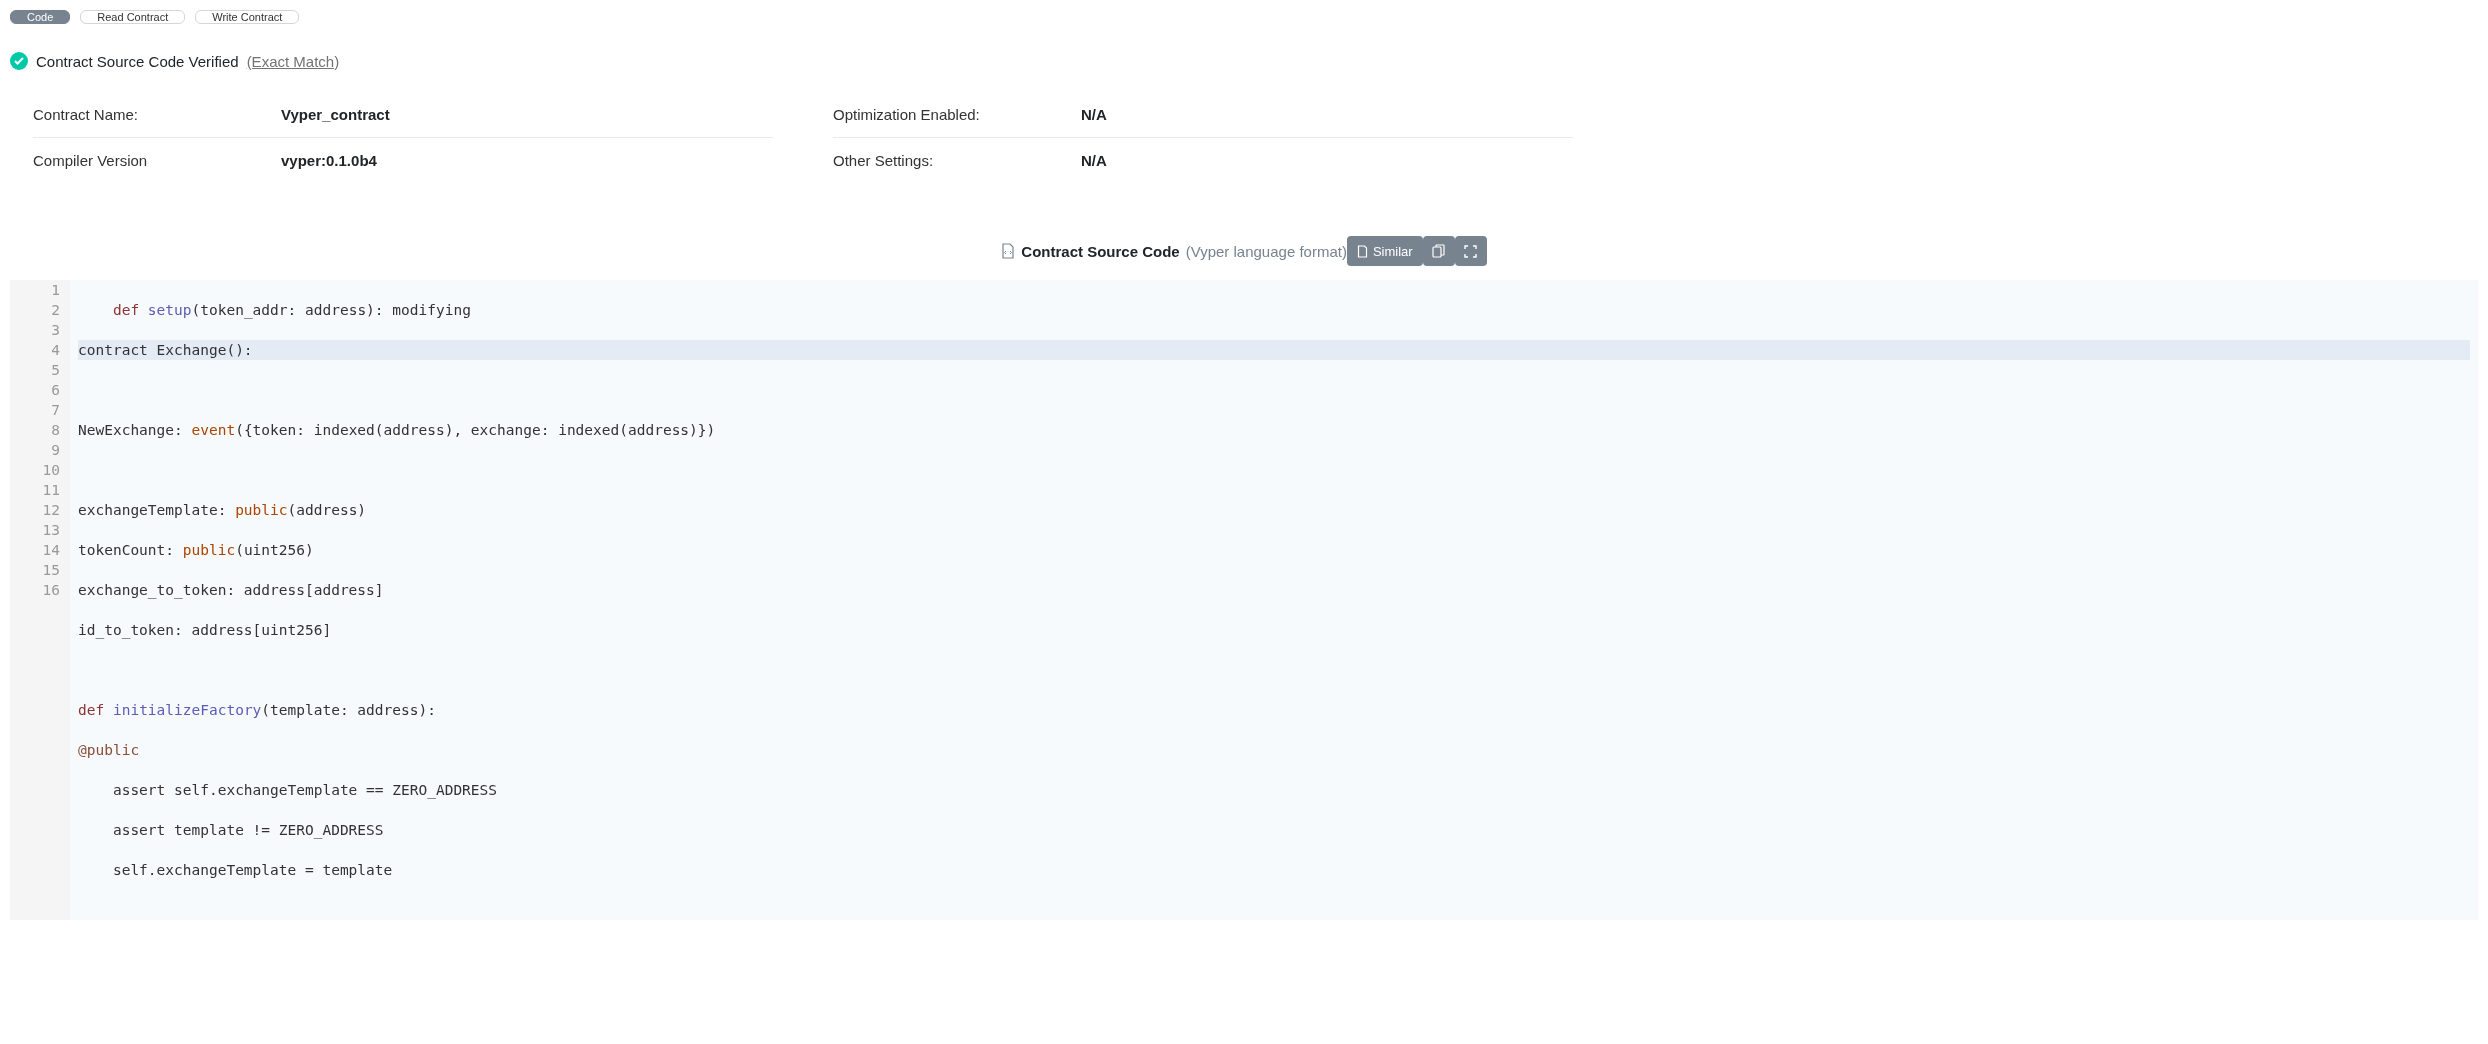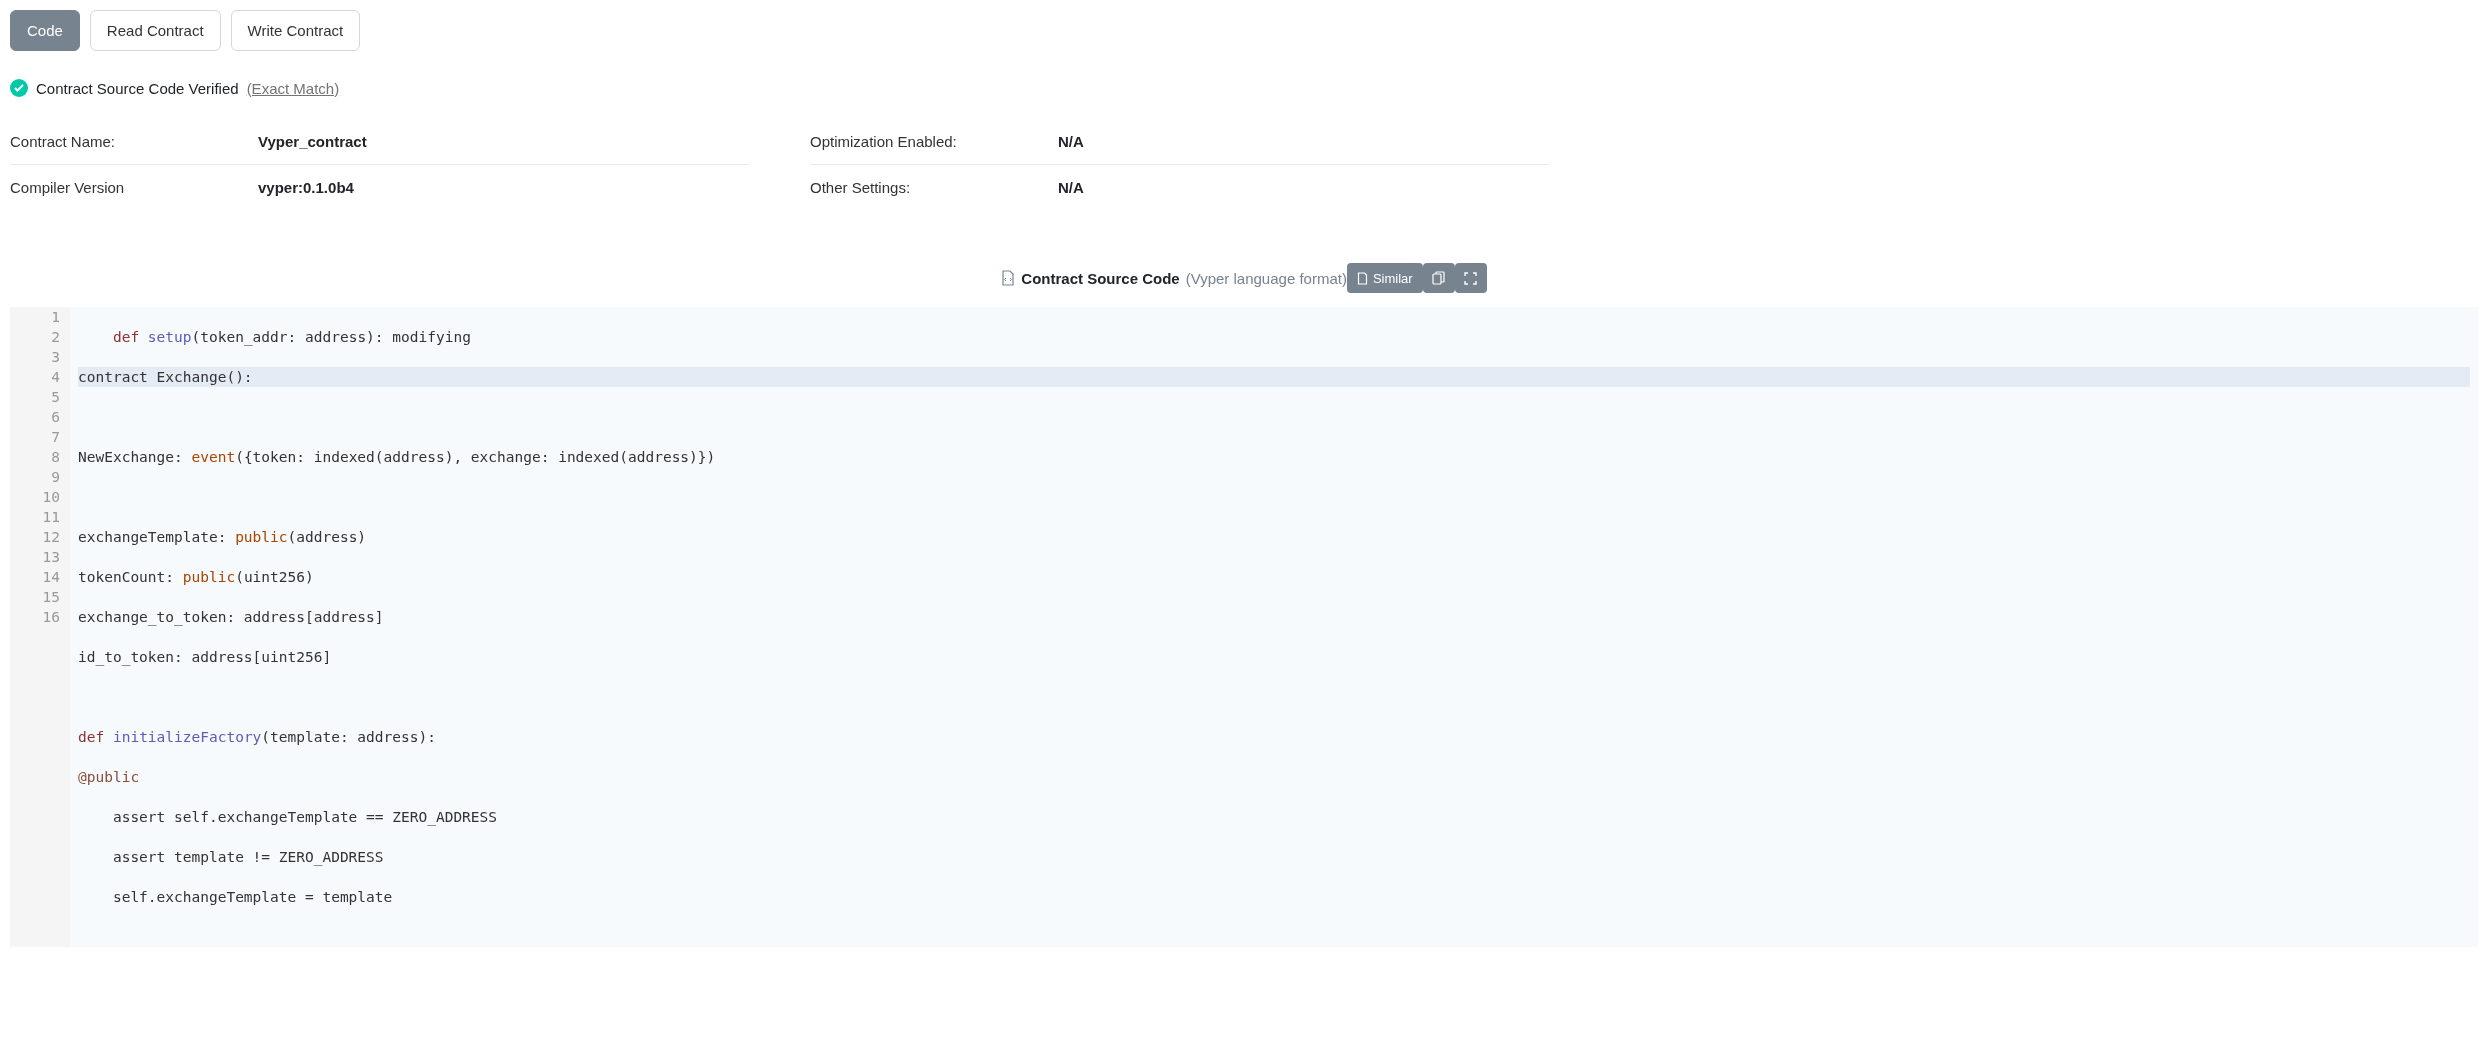--- a/index.html
+++ b/index.html
@@ -7,26 +7,26 @@
       font-family: -apple-system, BlinkMacSystemFont, "Segoe UI", Helvetica, Arial, sans-serif;
       background: #fff;
       padding: 10px;
       color: #212529;
     }
     .tabs {
       display: flex;
       gap: 10px;
     }
     .tab {
-      padding: 11px 16px;
+      padding: 0 16px;
       border: 1px solid #d6d6d6;
       border-radius: 6px;
       background: #fff;
       cursor: pointer;
-      font-size: 15px;
+      font-size: 11px;
       color: #333;
     }
     .tab.active {
       background: #77838f;
       color: #fff;
       border-color: #77838f;
     }
     .verified-row {
       margin-top: 28px;
       display: flex;
@@ -45,20 +45,21 @@
       color: #fff;
       font-size: 11px;
       font-weight: bold;
     }
     .verified-text { font-weight: 400; }
     .verified-match { color: #737373; text-decoration: underline; }
     .details-grid {
       display: flex;
       gap: 60px;
       margin-top: 22px;
+      margin-left: 23px;
     }
     .details-col {
       flex: 1;
       max-width: 740px;
     }
     .details-row {
       display: flex;
       padding: 14px 0;
       border-bottom: 1px solid #e7eaf3;
     }

